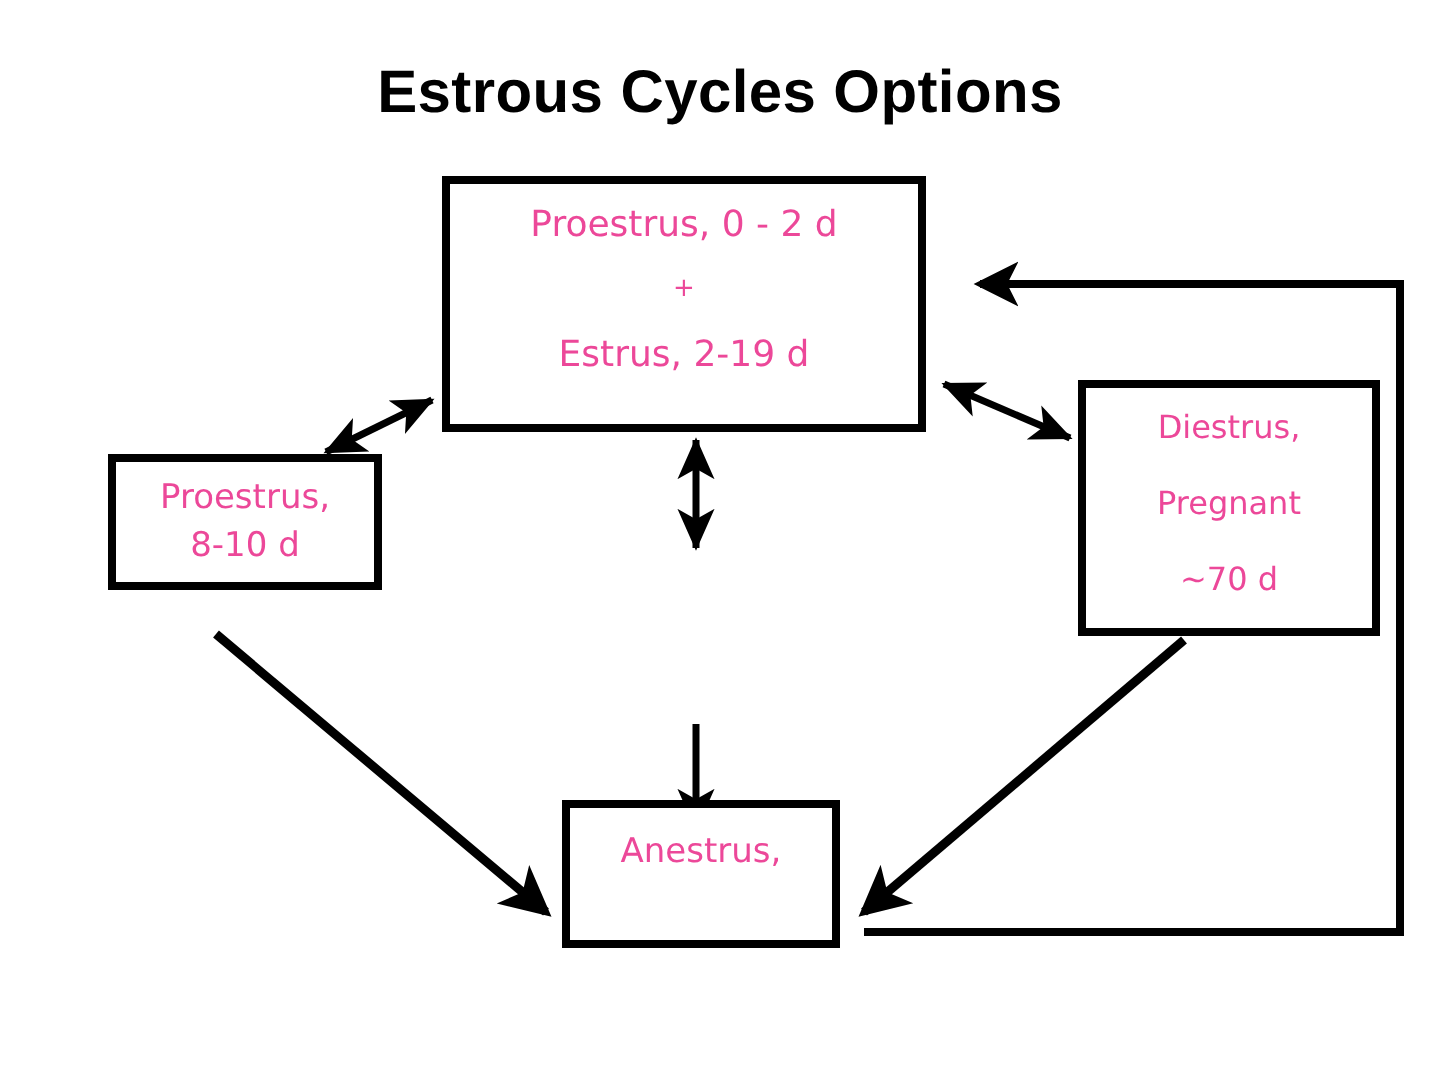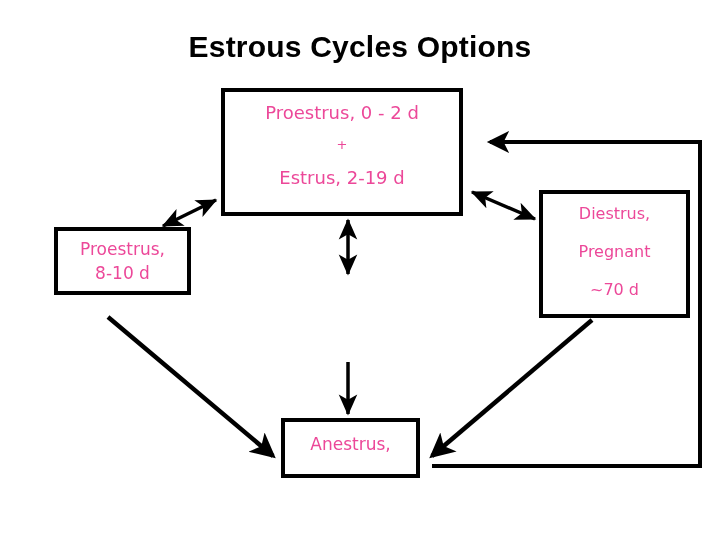--- a/index.html
+++ b/index.html
@@ -88,21 +88,21 @@
   #node-diestrus-pregnant {
     left: 539px; top: 190px; width: 151px; height: 128px;
     justify-content: flex-start;
     padding-top: 12px;
   }
   #node-diestrus-pregnant .l1 { font-size: 16px; }
   #node-diestrus-pregnant .l2 { font-size: 16px; padding-top: 22px; }
   #node-diestrus-pregnant .l3 { font-size: 16px; padding-top: 22px; }
 
   #node-anestrus {
-    left: 281px; top: 418px; width: 139px; height: 60px;
+    left: 281px; top: 400px; width: 139px; height: 74px;
     justify-content: flex-start;
     padding-top: 14px;
   }
   #node-anestrus .l1 { font-size: 17px; }
   #node-anestrus .l2 { font-size: 17px; padding-top: 24px; }
 
   
   #connectors {
     position: absolute;
     left: 0; top: 0;

